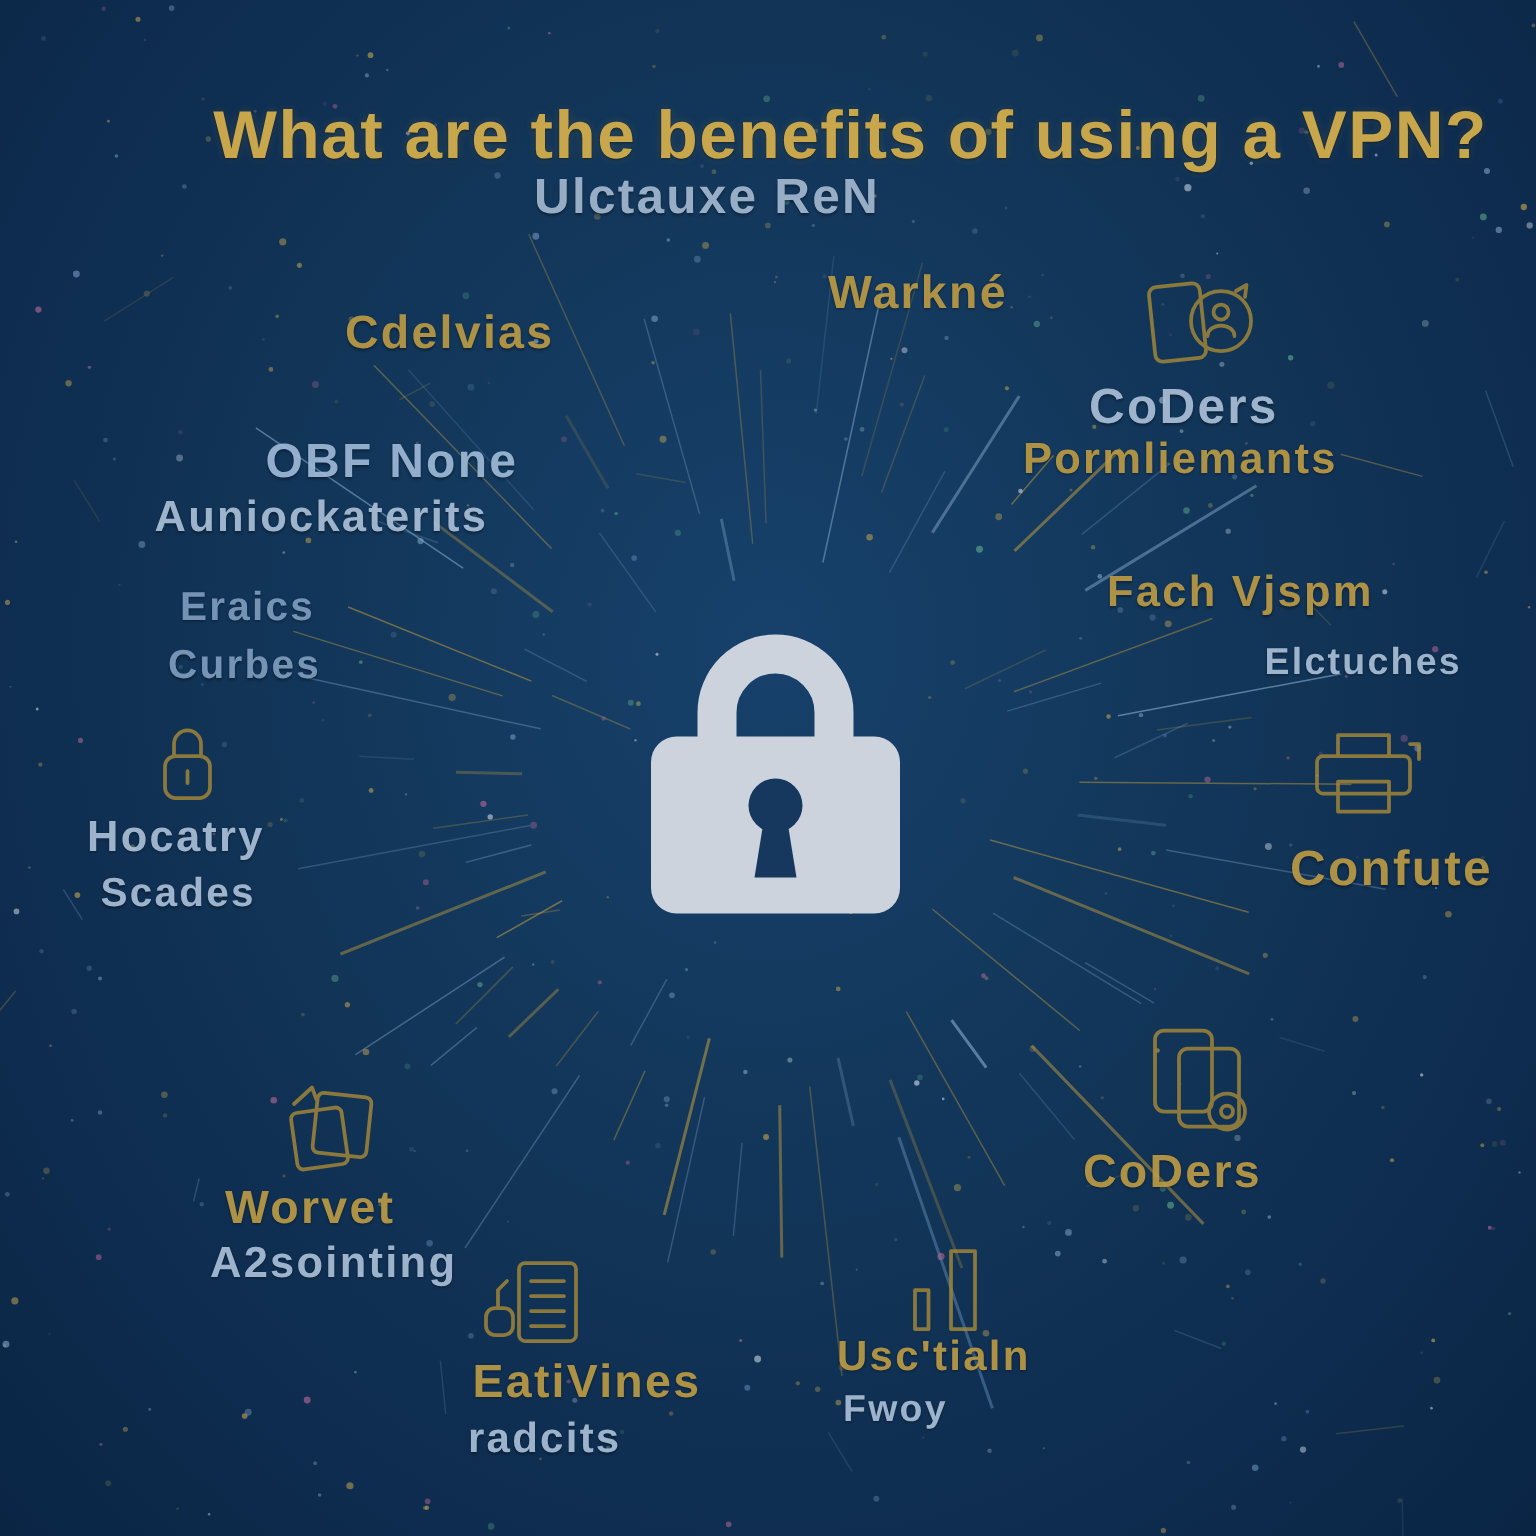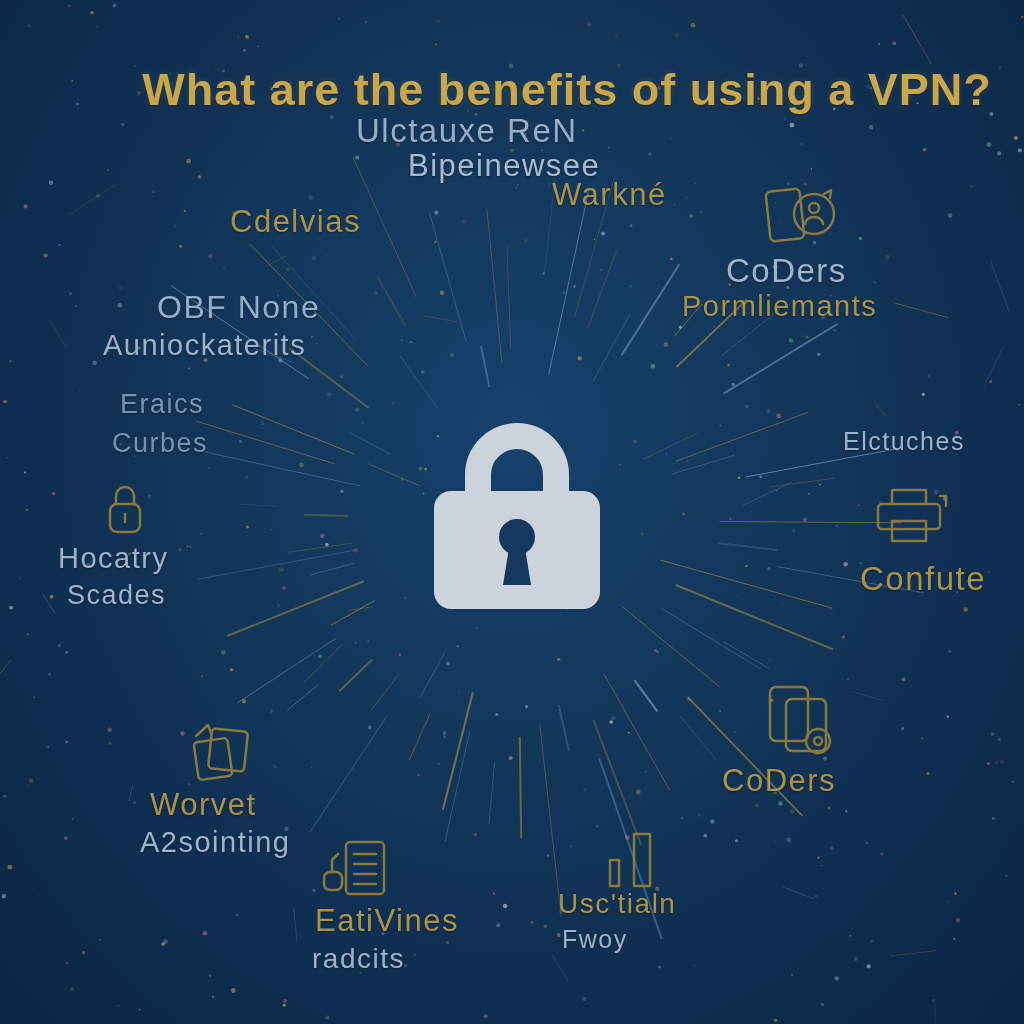--- a/index.html
+++ b/index.html
@@ -10,26 +10,26 @@
   }
   #decor{position:absolute;inset:0;width:1024px;height:1024px;}
   .title{
     position:absolute;top:48px;left:0;width:100%;text-align:center;
     font-size:45px;font-weight:600;letter-spacing:1px;color:#c8a64c;
     text-shadow:0 1px 2px rgba(0,0,0,.45), 0 0 6px rgba(200,166,76,.18);
     margin:16px;
     padding-left:39px;
   }
   .lbl{
-    position:absolute;white-space:nowrap;letter-spacing:1.5px;font-weight:400;
+    position:absolute;white-space:nowrap;letter-spacing:1.5px;font-weight:700;
     text-shadow:0 1px 2px rgba(0,0,0,.4);opacity:.92;text-align:center;
   }
   .gold{color:#bb9a44;}
   .lblue{color:#a9bfd6;}
-  .blue2{color:#9db9d6;}
+  .blue2{color:#9db9d6;margin-left:20px;}
   .steel{color:#7e9cbd;margin-left:27px;}
   .icon{position:absolute;opacity:.85;}
   .icon svg{display:block;}
   .lock{position:absolute;left:432px;top:405px;}
 </style>
 </head>
 <body>
 
 <div class="canvas">
   <svg id="decor">
@@ -539,29 +539,29 @@
       <circle cx="238.3" cy="37.0" r="0.7" fill="#c9a84c" opacity="0.39"></circle>
       <circle cx="77.6" cy="104.0" r="1.2" fill="#7fa7cc" opacity="0.51"></circle>
       <circle cx="167.3" cy="77.4" r="1.3" fill="#c06a9a" opacity="0.18"></circle>
       <circle cx="53.7" cy="493.6" r="1.7" fill="#c06a9a" opacity="0.54"></circle>
       <circle cx="551.3" cy="447.9" r="0.9" fill="#c9a84c" opacity="0.19"></circle>
     </svg>
 
   <h1 class="title">What are the benefits of using a VPN?</h1>
 
   <span class="lbl lblue" style="left:356px;top:112px;font-size:33px;color:#a3b8cf">Ulctauxe ReN</span>
-  <span class="lbl lblue" style="left:408px;top:148px;font-size:31px;color:#b6c6d8">Bipeinewsee</span>
   <span class="lbl gold" style="left:552px;top:177px;font-size:31px">Warkné</span>
   <span class="lbl gold" style="left:230px;top:204px;font-size:31px">Cdelvias</span>
   <span class="lbl blue2" style="left:157px;top:289px;font-size:32px">OBF None</span>
   <span class="lbl lblue" style="left:103px;top:329px;font-size:29px">Auniockaterits</span>
   <span class="lbl steel" style="left:93px;top:389px;font-size:27px">Eraics</span>
   <span class="lbl steel" style="left:85px;top:428px;font-size:27px">Curbes</span>
   <span class="lbl lblue" style="left:726px;top:252px;font-size:33px">CoDers</span>
   <span class="lbl gold" style="left:682px;top:290px;font-size:29px">Pormliemants</span>
+  <span class="lbl gold" style="left:738px;top:379px;font-size:29px">Fach Vjspm</span>
   <span class="lbl lblue" style="left:843px;top:427px;font-size:25px">Elctuches</span>
   <span class="lbl lblue" style="left:58px;top:542px;font-size:29px">Hocatry</span>
   <span class="lbl lblue" style="left:67px;top:580px;font-size:27px">Scades</span>
   <span class="lbl gold" style="left:860px;top:560px;font-size:33px">Confute</span>
   <span class="lbl gold" style="left:722px;top:763px;font-size:31px">CoDers</span>
   <span class="lbl gold" style="left:150px;top:787px;font-size:31px">Worvet</span>
   <span class="lbl lblue" style="left:140px;top:826px;font-size:29px">A2sointing</span>
   <span class="lbl gold" style="left:315px;top:903px;font-size:31px">EatiVines</span>
   <span class="lbl lblue" style="left:312px;top:943px;font-size:28px">radcits</span>
   <span class="lbl gold" style="left:558px;top:888px;font-size:28px">Usc'tialn</span>

